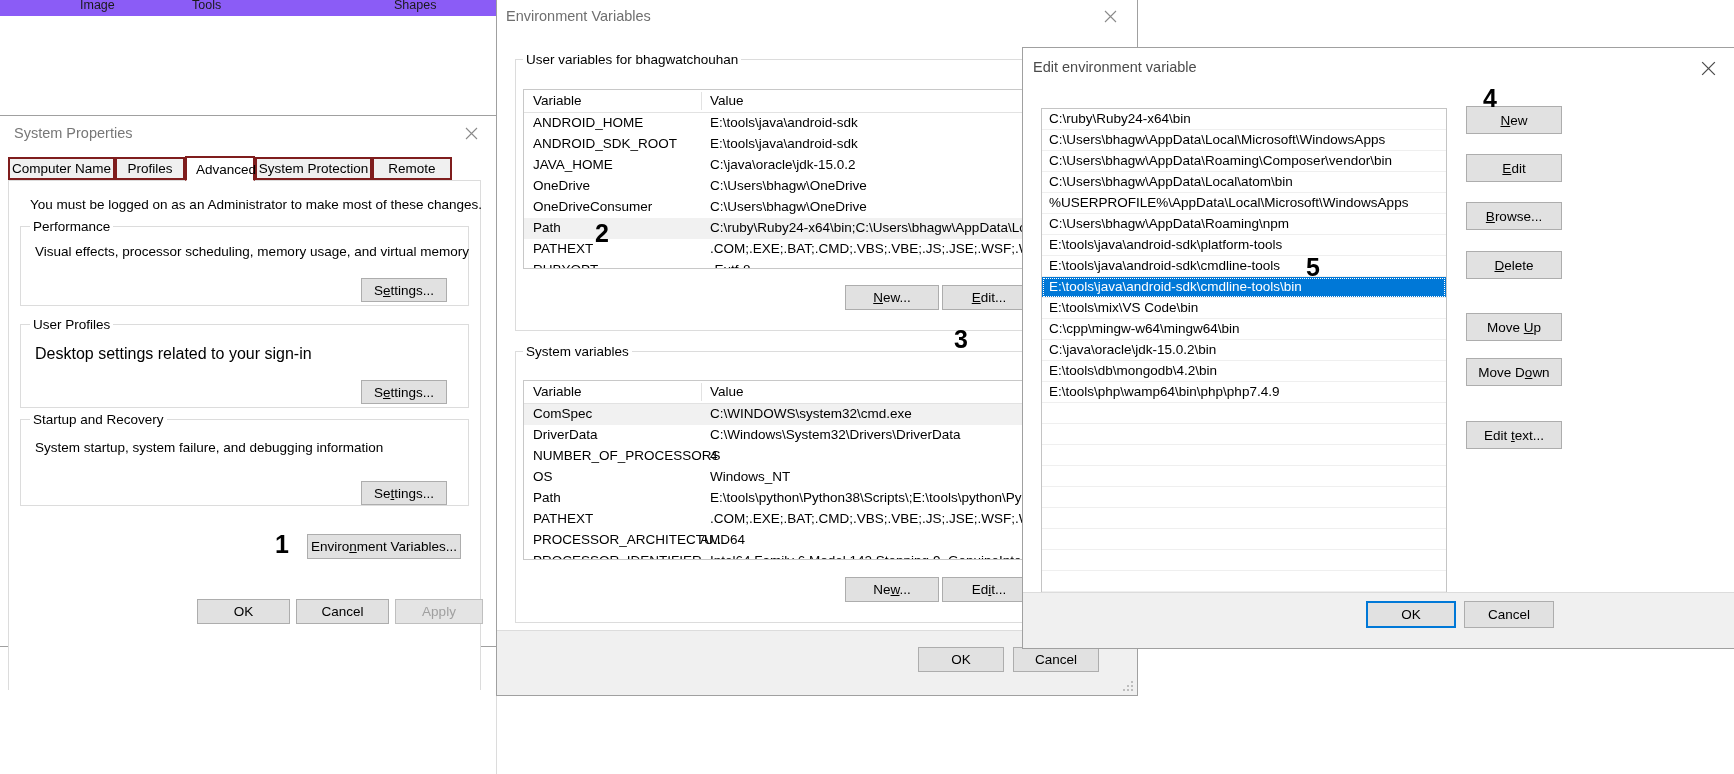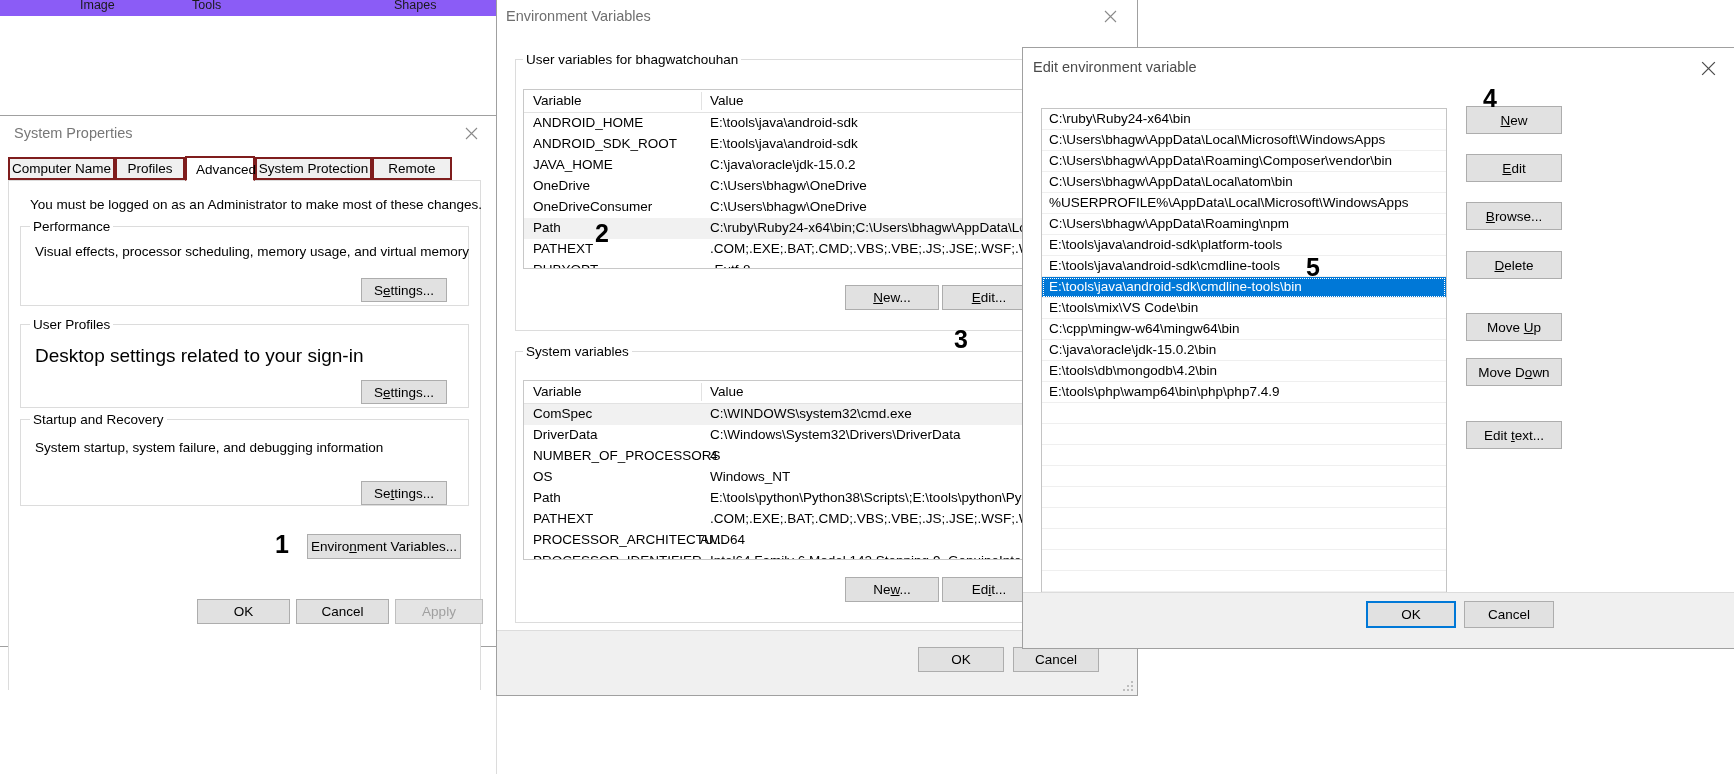--- a/index.html
+++ b/index.html
@@ -106,21 +106,21 @@
 
   <div class="group" style="left:20px;top:110px;width:449px;height:80px;"></div>
   <span class="group-lbl" style="left:30px;top:103px;">Performance</span>
   <span style="position:absolute;left:35px;top:128px;font-size:13.5px;">Visual effects, processor scheduling, memory usage, and virtual memory</span>
   <div class="btn" style="left:361px;top:162px;width:86px;height:24px;">
       <span>S<u>e</u>ttings...</span>
     </div>
 
   <div class="group" style="left:20px;top:208px;width:449px;height:84px;"></div>
   <span class="group-lbl" style="left:30px;top:201px;">User Profiles</span>
-  <span style="position:absolute;left:35px;top:229px;font-size:19px;">Desktop settings related to your sign-in</span>
+  <span style="position:absolute;left:35px;top:229px;font-size:16px;">Desktop settings related to your sign-in</span>
   <div class="btn" style="left:361px;top:264px;width:86px;height:24px;">
       <span>S<u>e</u>ttings...</span>
     </div>
 
   <div class="group" style="left:20px;top:303px;width:449px;height:87px;"></div>
   <span class="group-lbl" style="left:30px;top:296px;">Startup and Recovery</span>
   <span style="position:absolute;left:35px;top:324px;font-size:13.5px;">System startup, system failure, and debugging information</span>
   <div class="btn" style="left:361px;top:365px;width:86px;height:24px;">
       <span>Se<u>t</u>tings...</span>
     </div>

